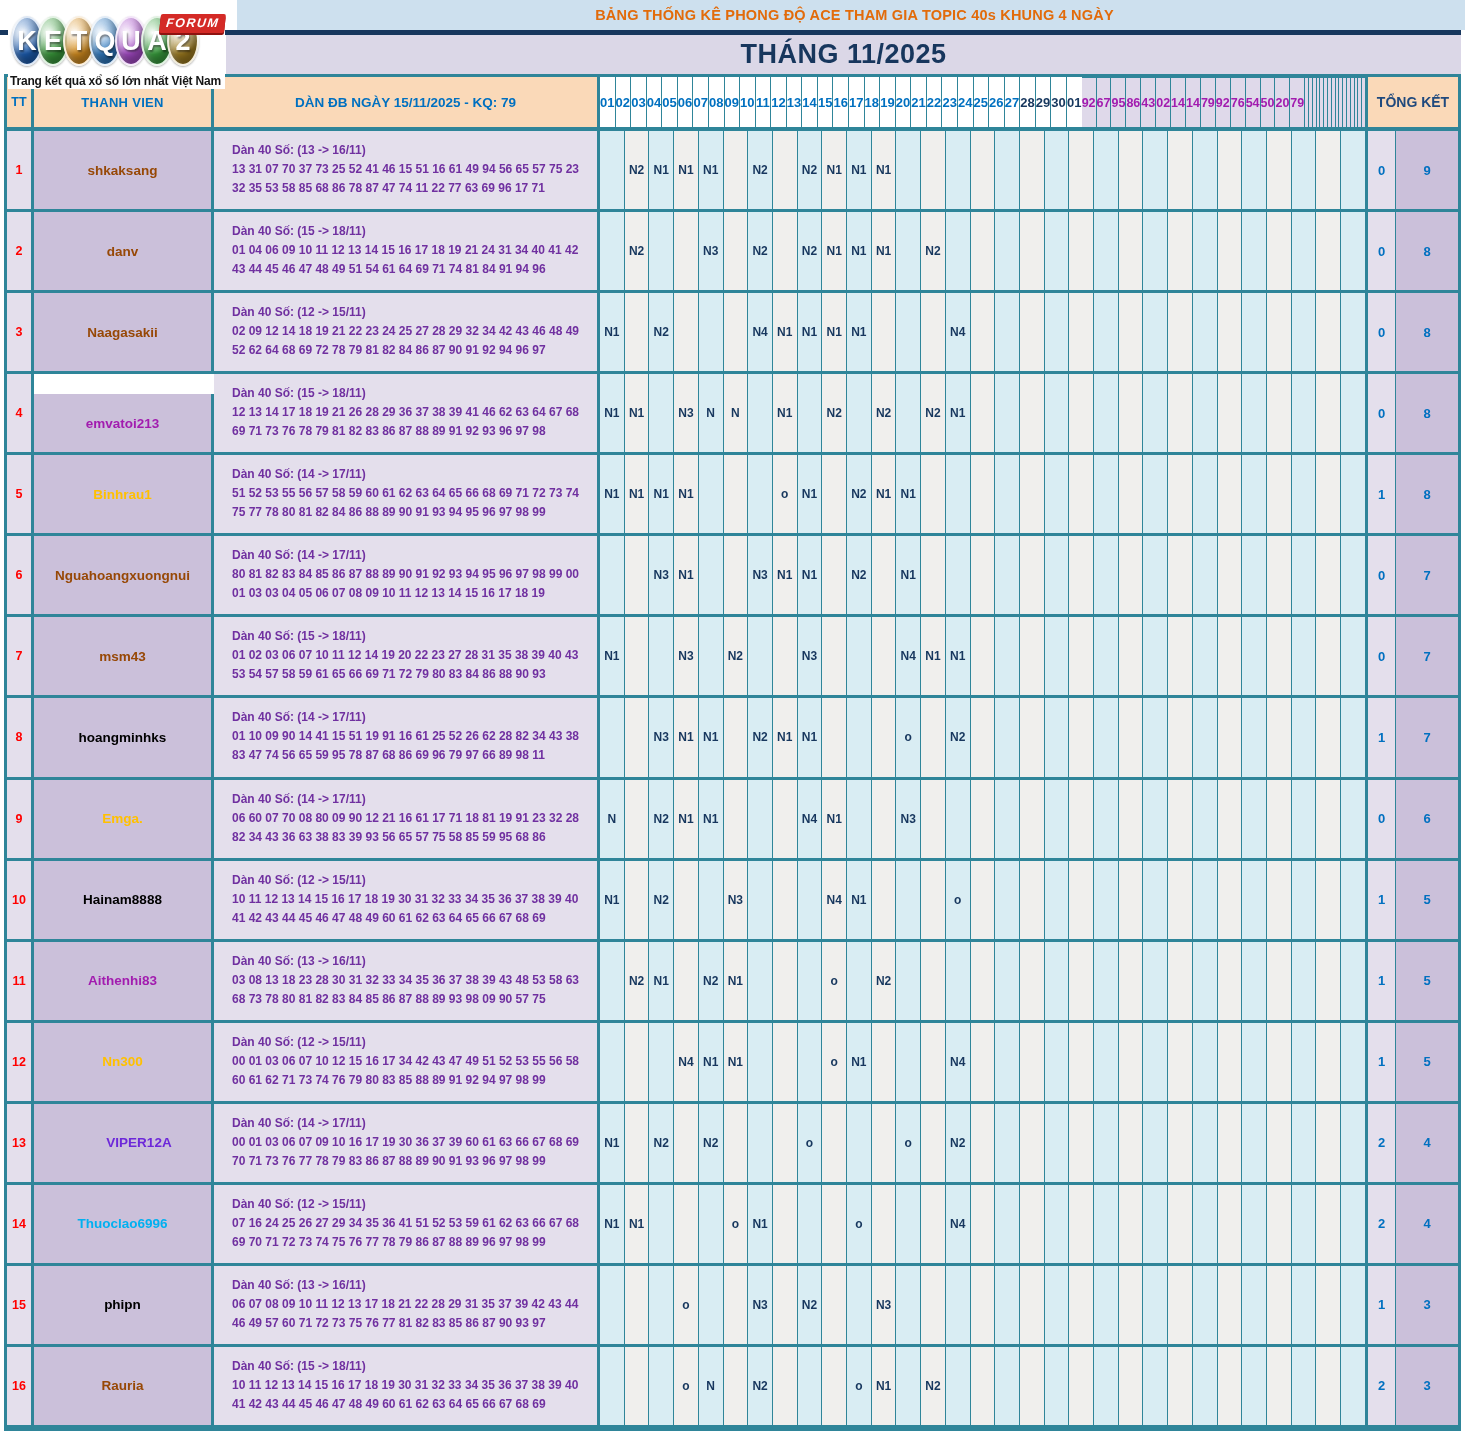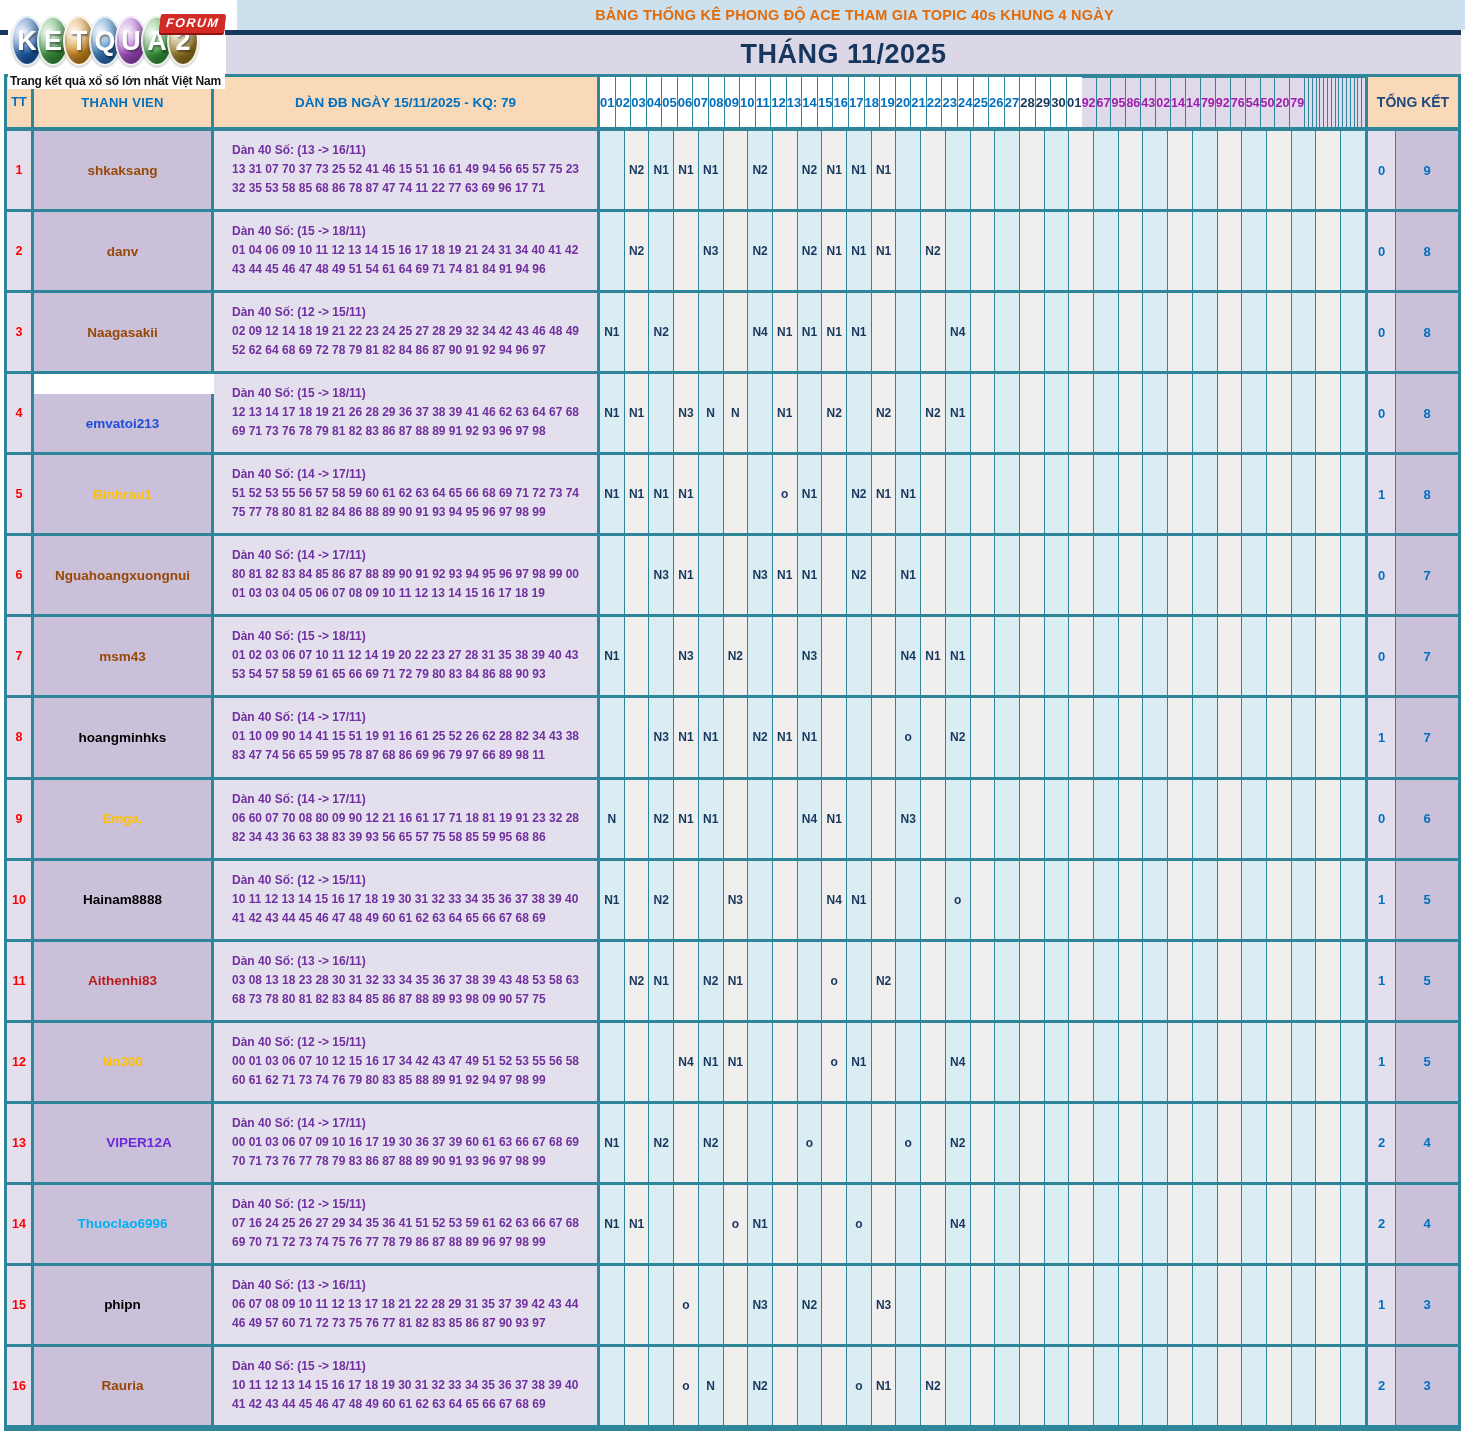--- a/index.html
+++ b/index.html
@@ -318,21 +318,21 @@
           <div class="mark-cell ceven"></div>
           <div class="mark-cell codd"></div>
           <div class="mark-cell ceven"></div>
           <div class="mark-cell codd"></div>
         </div>
         <div class="cellbase col-tko b-tko">0</div>
         <div class="cellbase col-tkn b-tkn">8</div>
       </div>
       <div class="brow">
         <div class="cellbase col-tt sep-r b-tt">4</div>
-        <div class="cellbase col-member sep-r b-member" style="color: #1d4ed8; margin-top: 20px;">emvatoi213</div>
+        <div class="cellbase col-member sep-r b-member" style="color: #a21caf; margin-top: 20px;">emvatoi213</div>
         <div class="col-dan sep-r b-dan">
           <div class="dan-title">Dàn 40 Số: (15 -&gt; 18/11)</div>
           <div class="dan-line">12 13 14 17 18 19 21 26 28 29 36 37 38 39 41 46 62 63 64 67 68</div>
           <div class="dan-line">69 71 73 76 78 79 81 82 83 86 87 88 89 91 92 93 96 97 98</div>
         </div>
         <div class="b-days">
           <div class="mark-cell codd">N1</div>
           <div class="mark-cell ceven">N1</div>
           <div class="mark-cell codd"></div>
           <div class="mark-cell ceven">N3</div>
@@ -626,21 +626,21 @@
           <div class="mark-cell ceven"></div>
           <div class="mark-cell codd"></div>
           <div class="mark-cell ceven"></div>
           <div class="mark-cell codd"></div>
         </div>
         <div class="cellbase col-tko b-tko">1</div>
         <div class="cellbase col-tkn b-tkn">5</div>
       </div>
       <div class="brow">
         <div class="cellbase col-tt sep-r b-tt">11</div>
-        <div class="cellbase col-member sep-r b-member" style="color: #b91c1c;">Aithenhi83</div>
+        <div class="cellbase col-member sep-r b-member" style="color: #a21caf;">Aithenhi83</div>
         <div class="col-dan sep-r b-dan">
           <div class="dan-title">Dàn 40 Số: (13 -&gt; 16/11)</div>
           <div class="dan-line">03 08 13 18 23 28 30 31 32 33 34 35 36 37 38 39 43 48 53 58 63</div>
           <div class="dan-line">68 73 78 80 81 82 83 84 85 86 87 88 89 93 98 09 90 57 75</div>
         </div>
         <div class="b-days">
           <div class="mark-cell codd"></div>
           <div class="mark-cell ceven">N2</div>
           <div class="mark-cell codd">N1</div>
           <div class="mark-cell ceven"></div>

